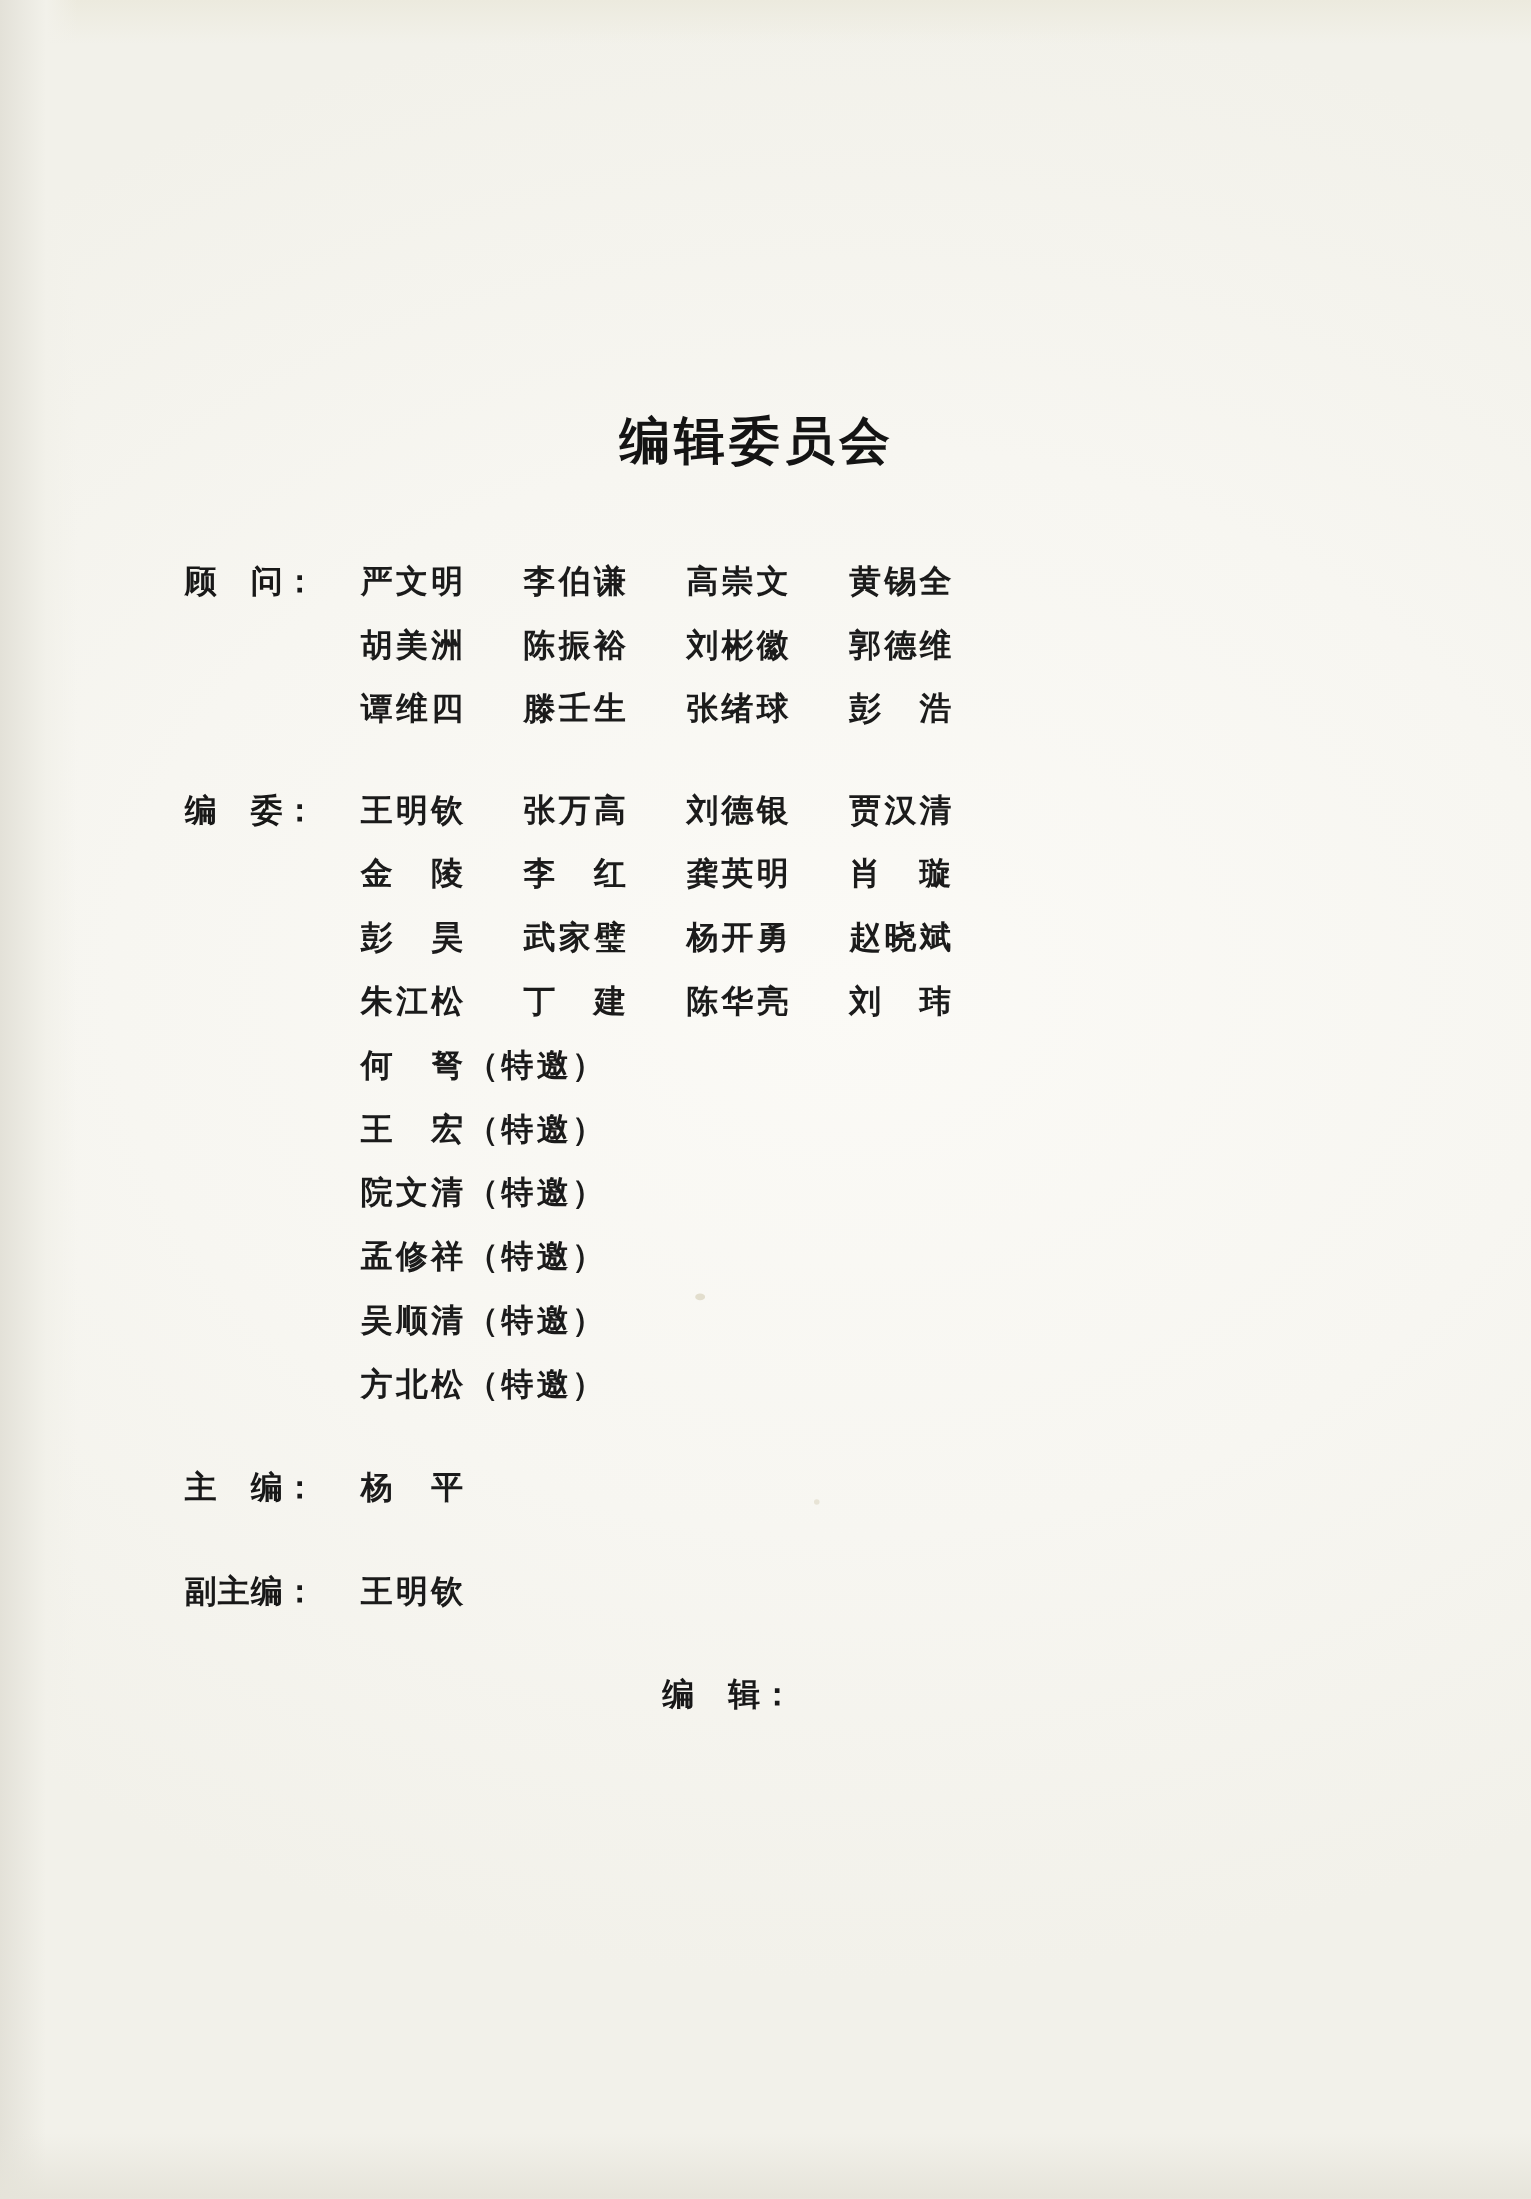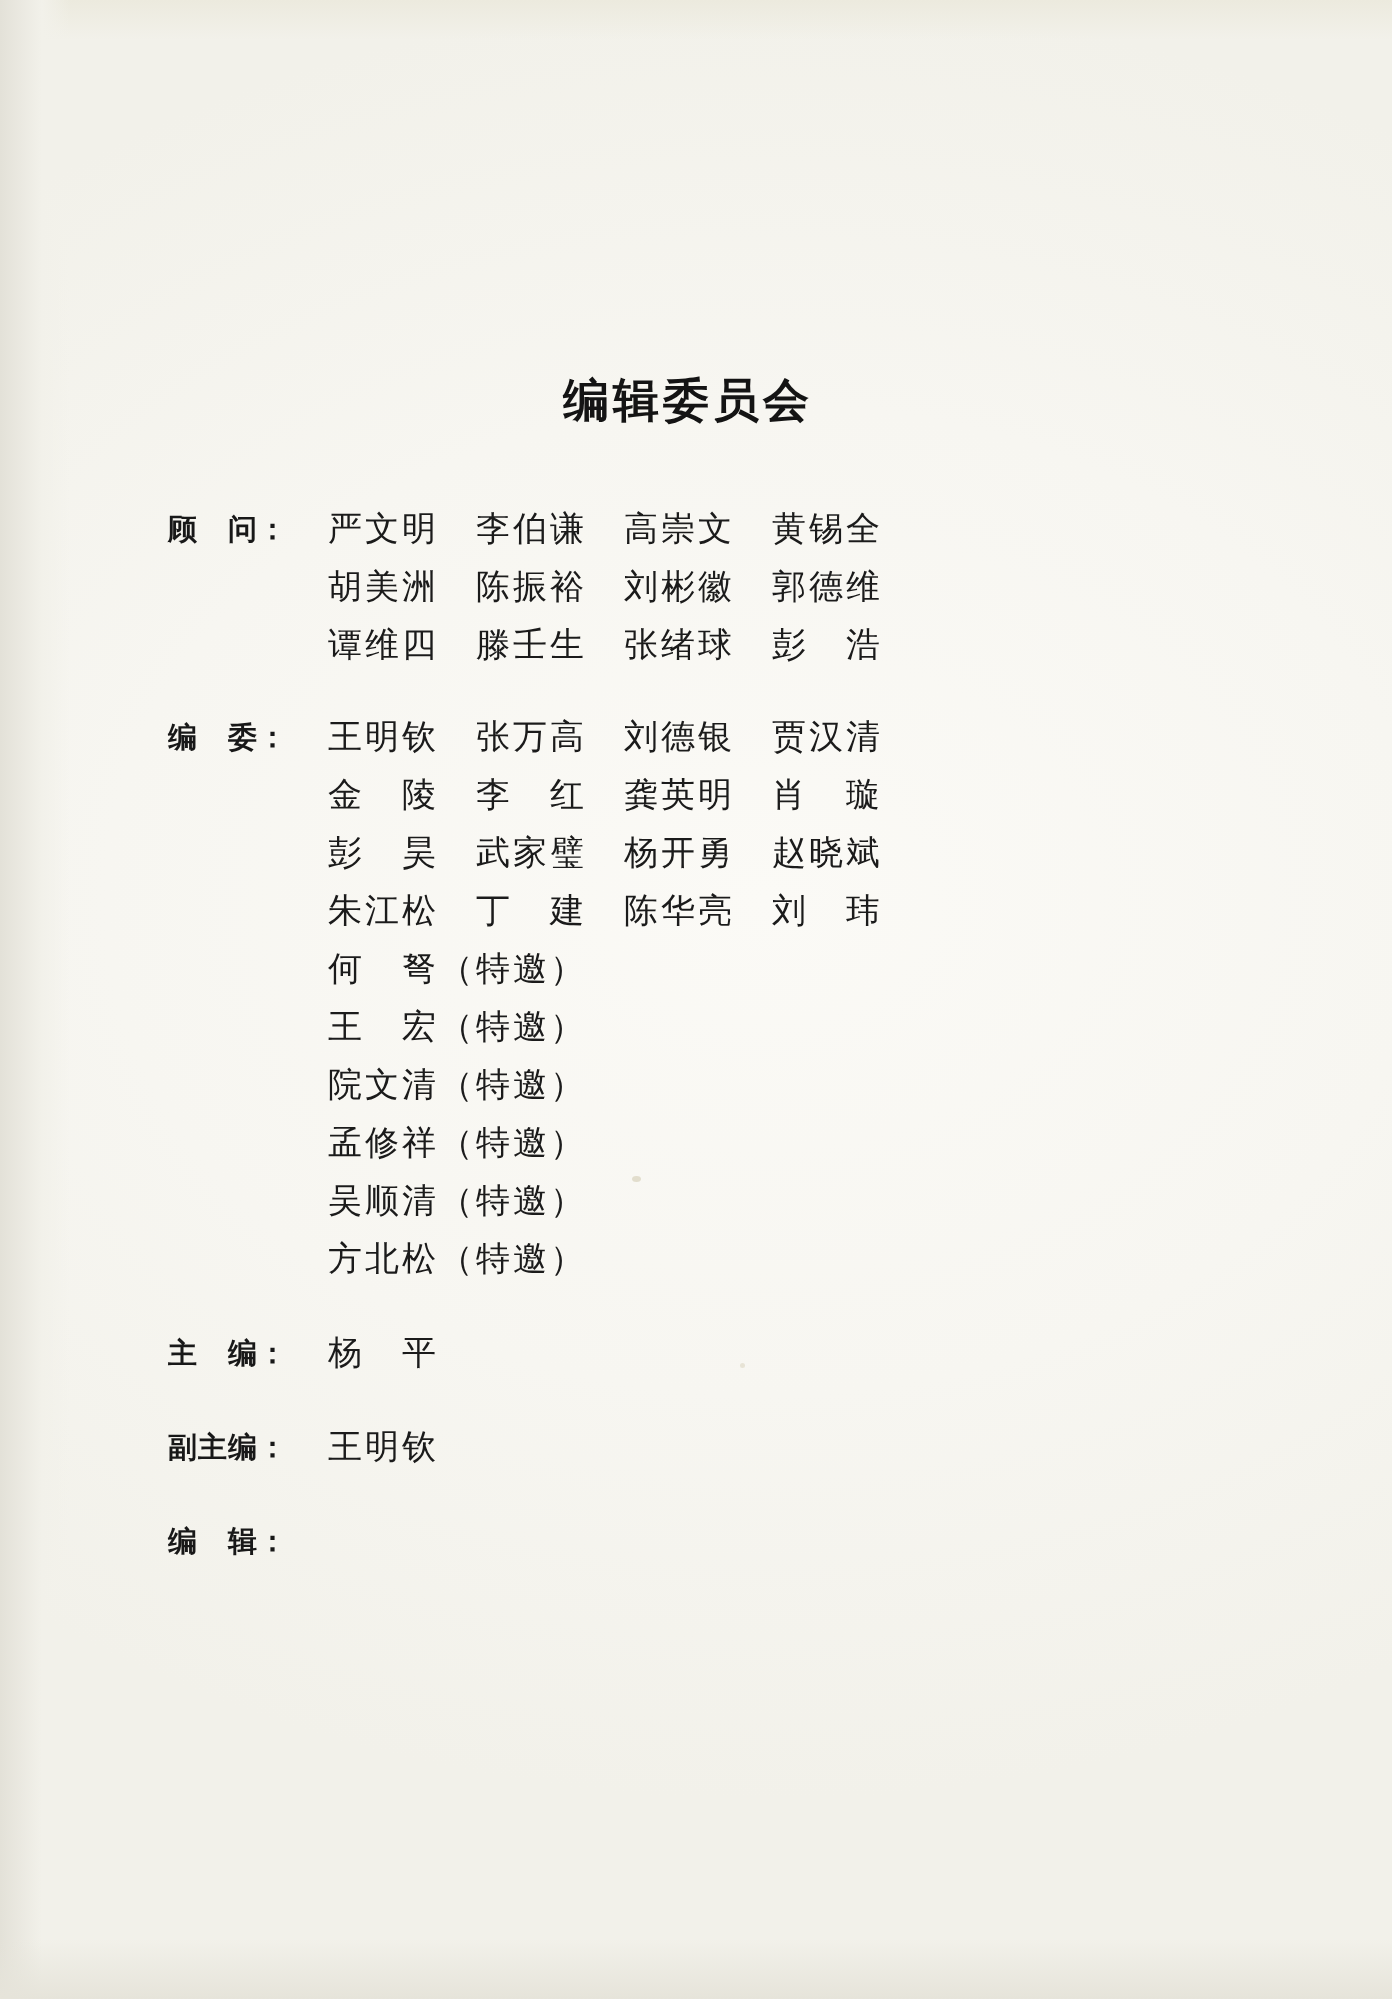--- a/index.html
+++ b/index.html
@@ -59,21 +59,21 @@
     top: 500px;
     width: 1000px;
   }
 
   .block {
     display: flex;
     align-items: flex-start;
     margin-bottom: 34px;
     gap: 28px;
   }
-  .block:last-child { margin-bottom: 0; }
+  .block:last-child { margin-bottom: 0; justify-content: center; }
 
   .role {
     width: 132px;
     flex: 0 0 132px;
     font-size: 29px;
     font-weight: 700;
     letter-spacing: 1px;
     color: #181818;
     line-height: 58px;
     white-space: nowrap;
@@ -83,23 +83,24 @@
     flex: 1 1 auto;
   }
   .name-row {
     display: flex;
     line-height: 58px;
     white-space: nowrap;
   }
   .cell {
     width: 148px;
     flex: 0 0 148px;
-    font-size: 34px;
+    font-size: 29px;
     letter-spacing: 3px;
     color: #1b1b1b;
+    font-weight: bold;
   }
   .cell.wide {
     width: auto;
     flex: 0 0 auto;
   }
 
   .spacer-top-editors { margin-top: 6px; }
 
   
   .speck {

